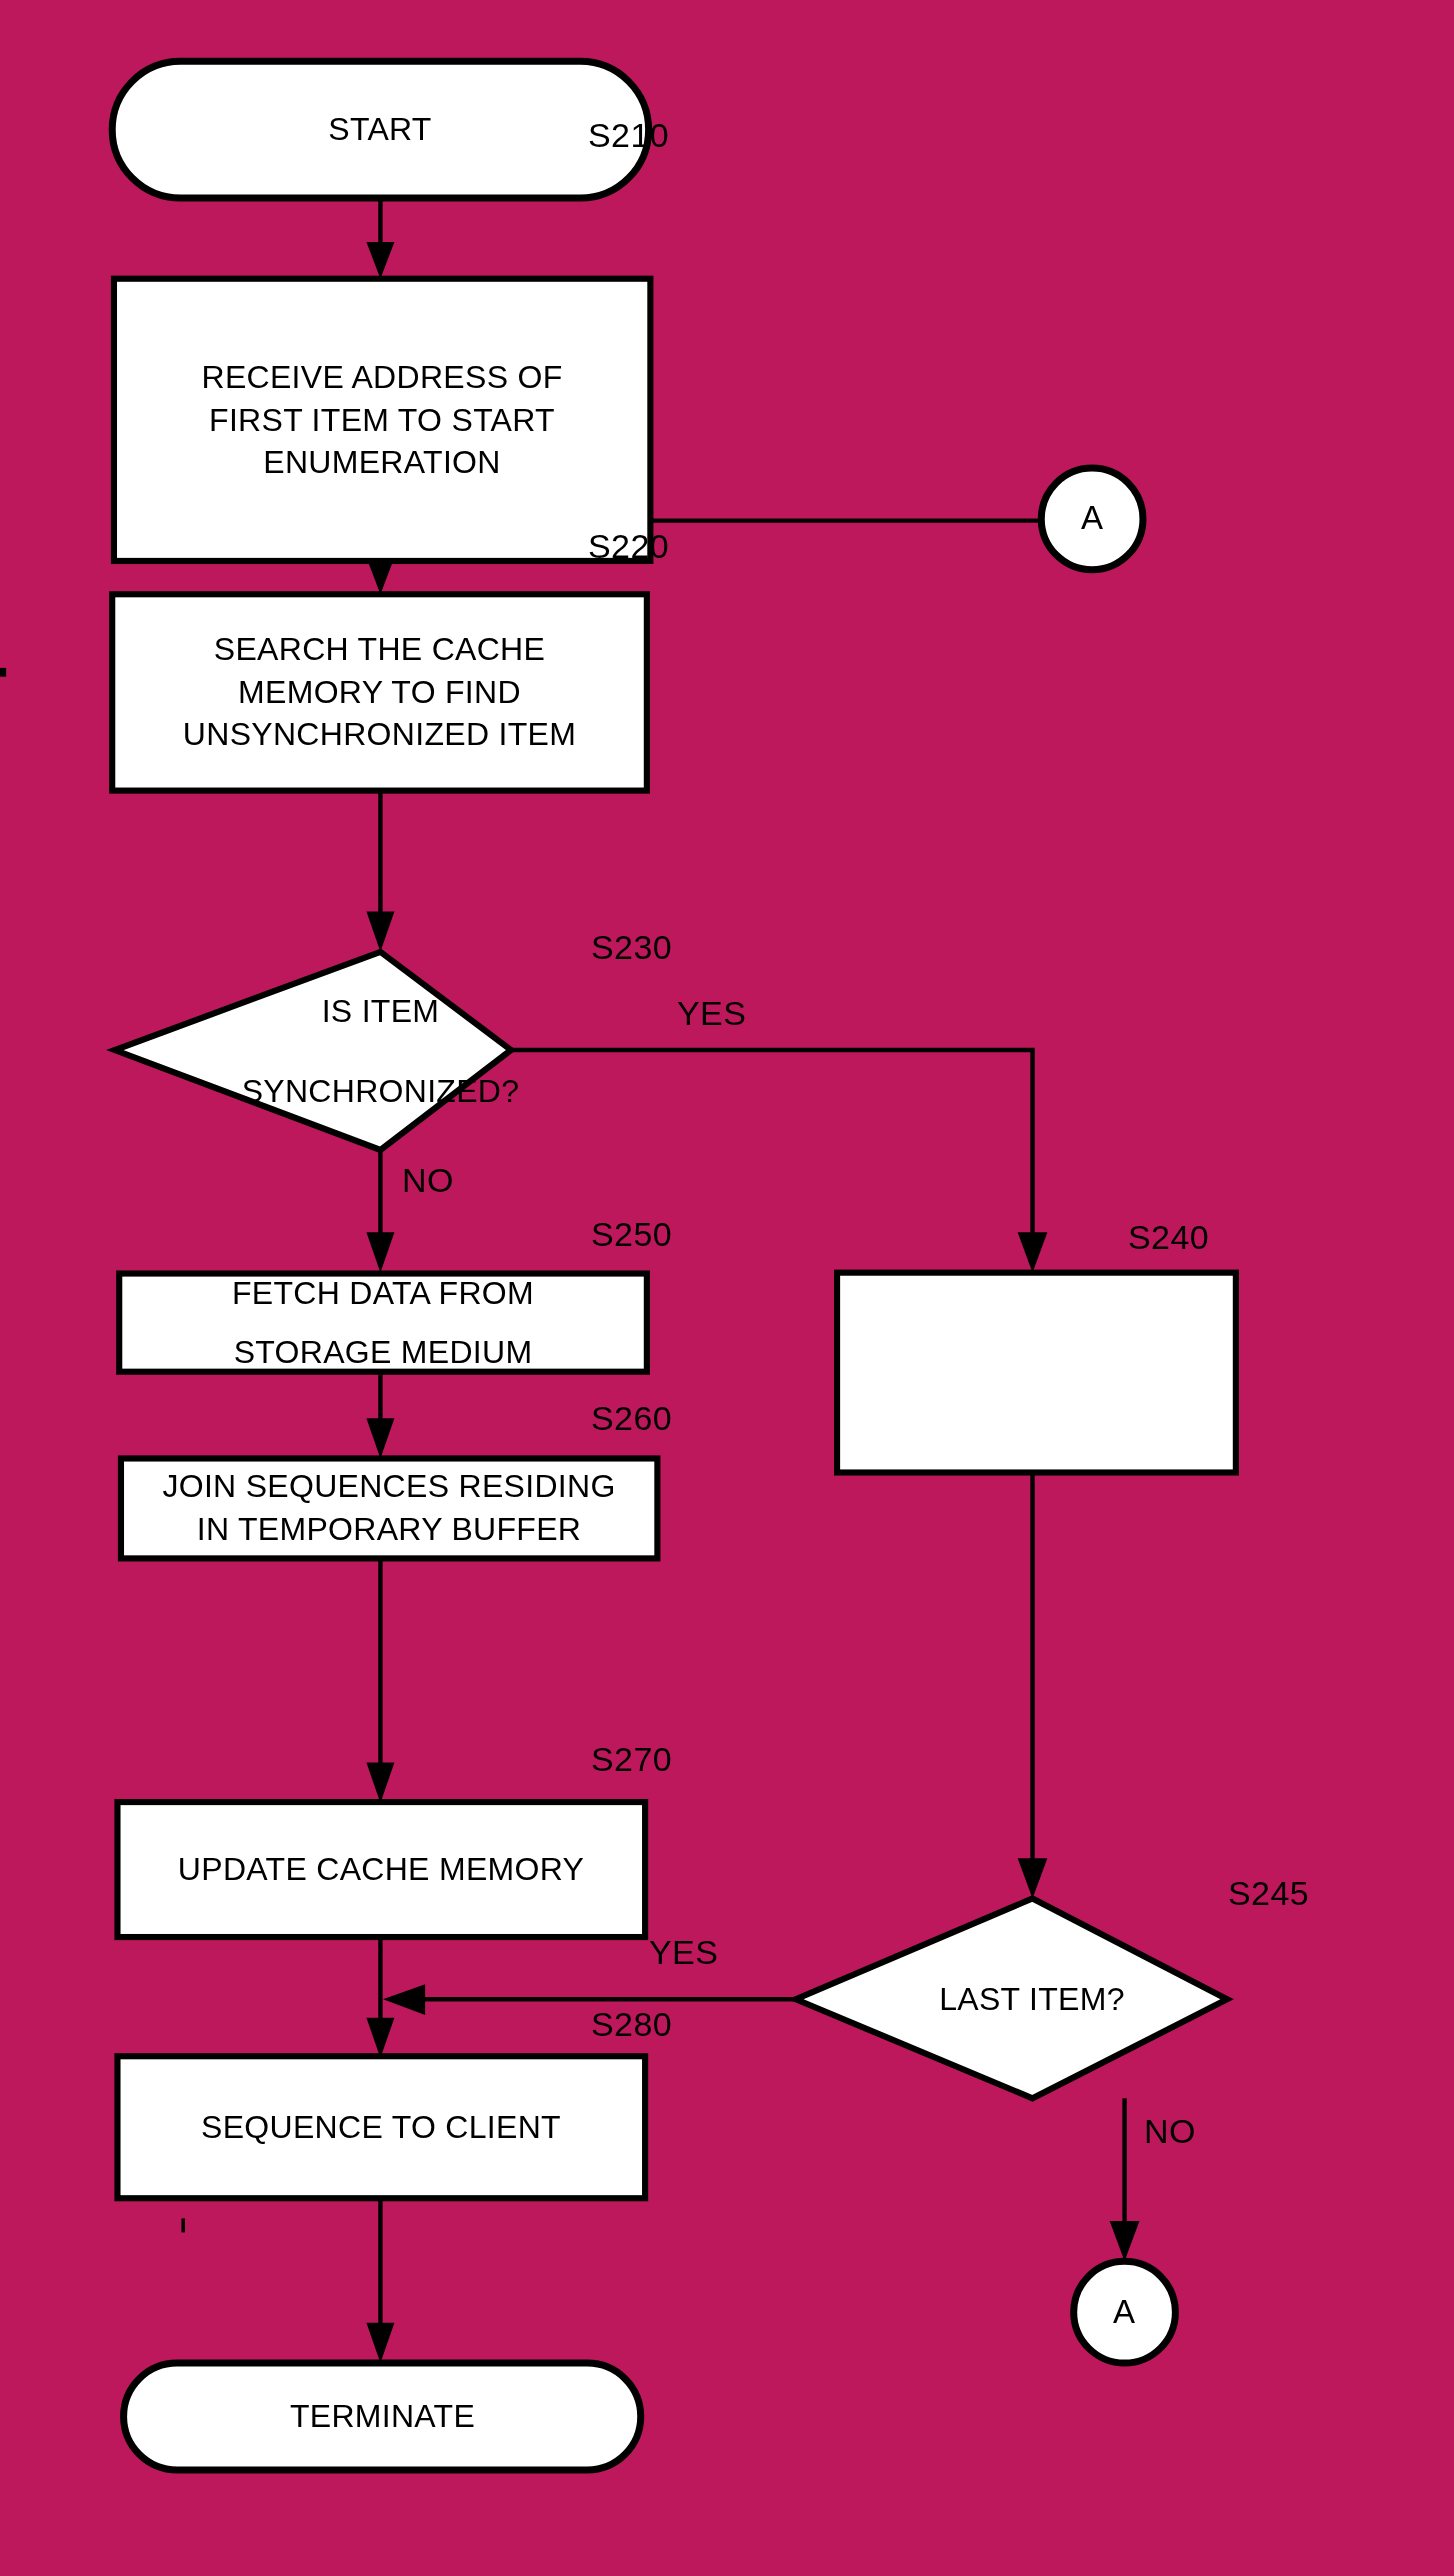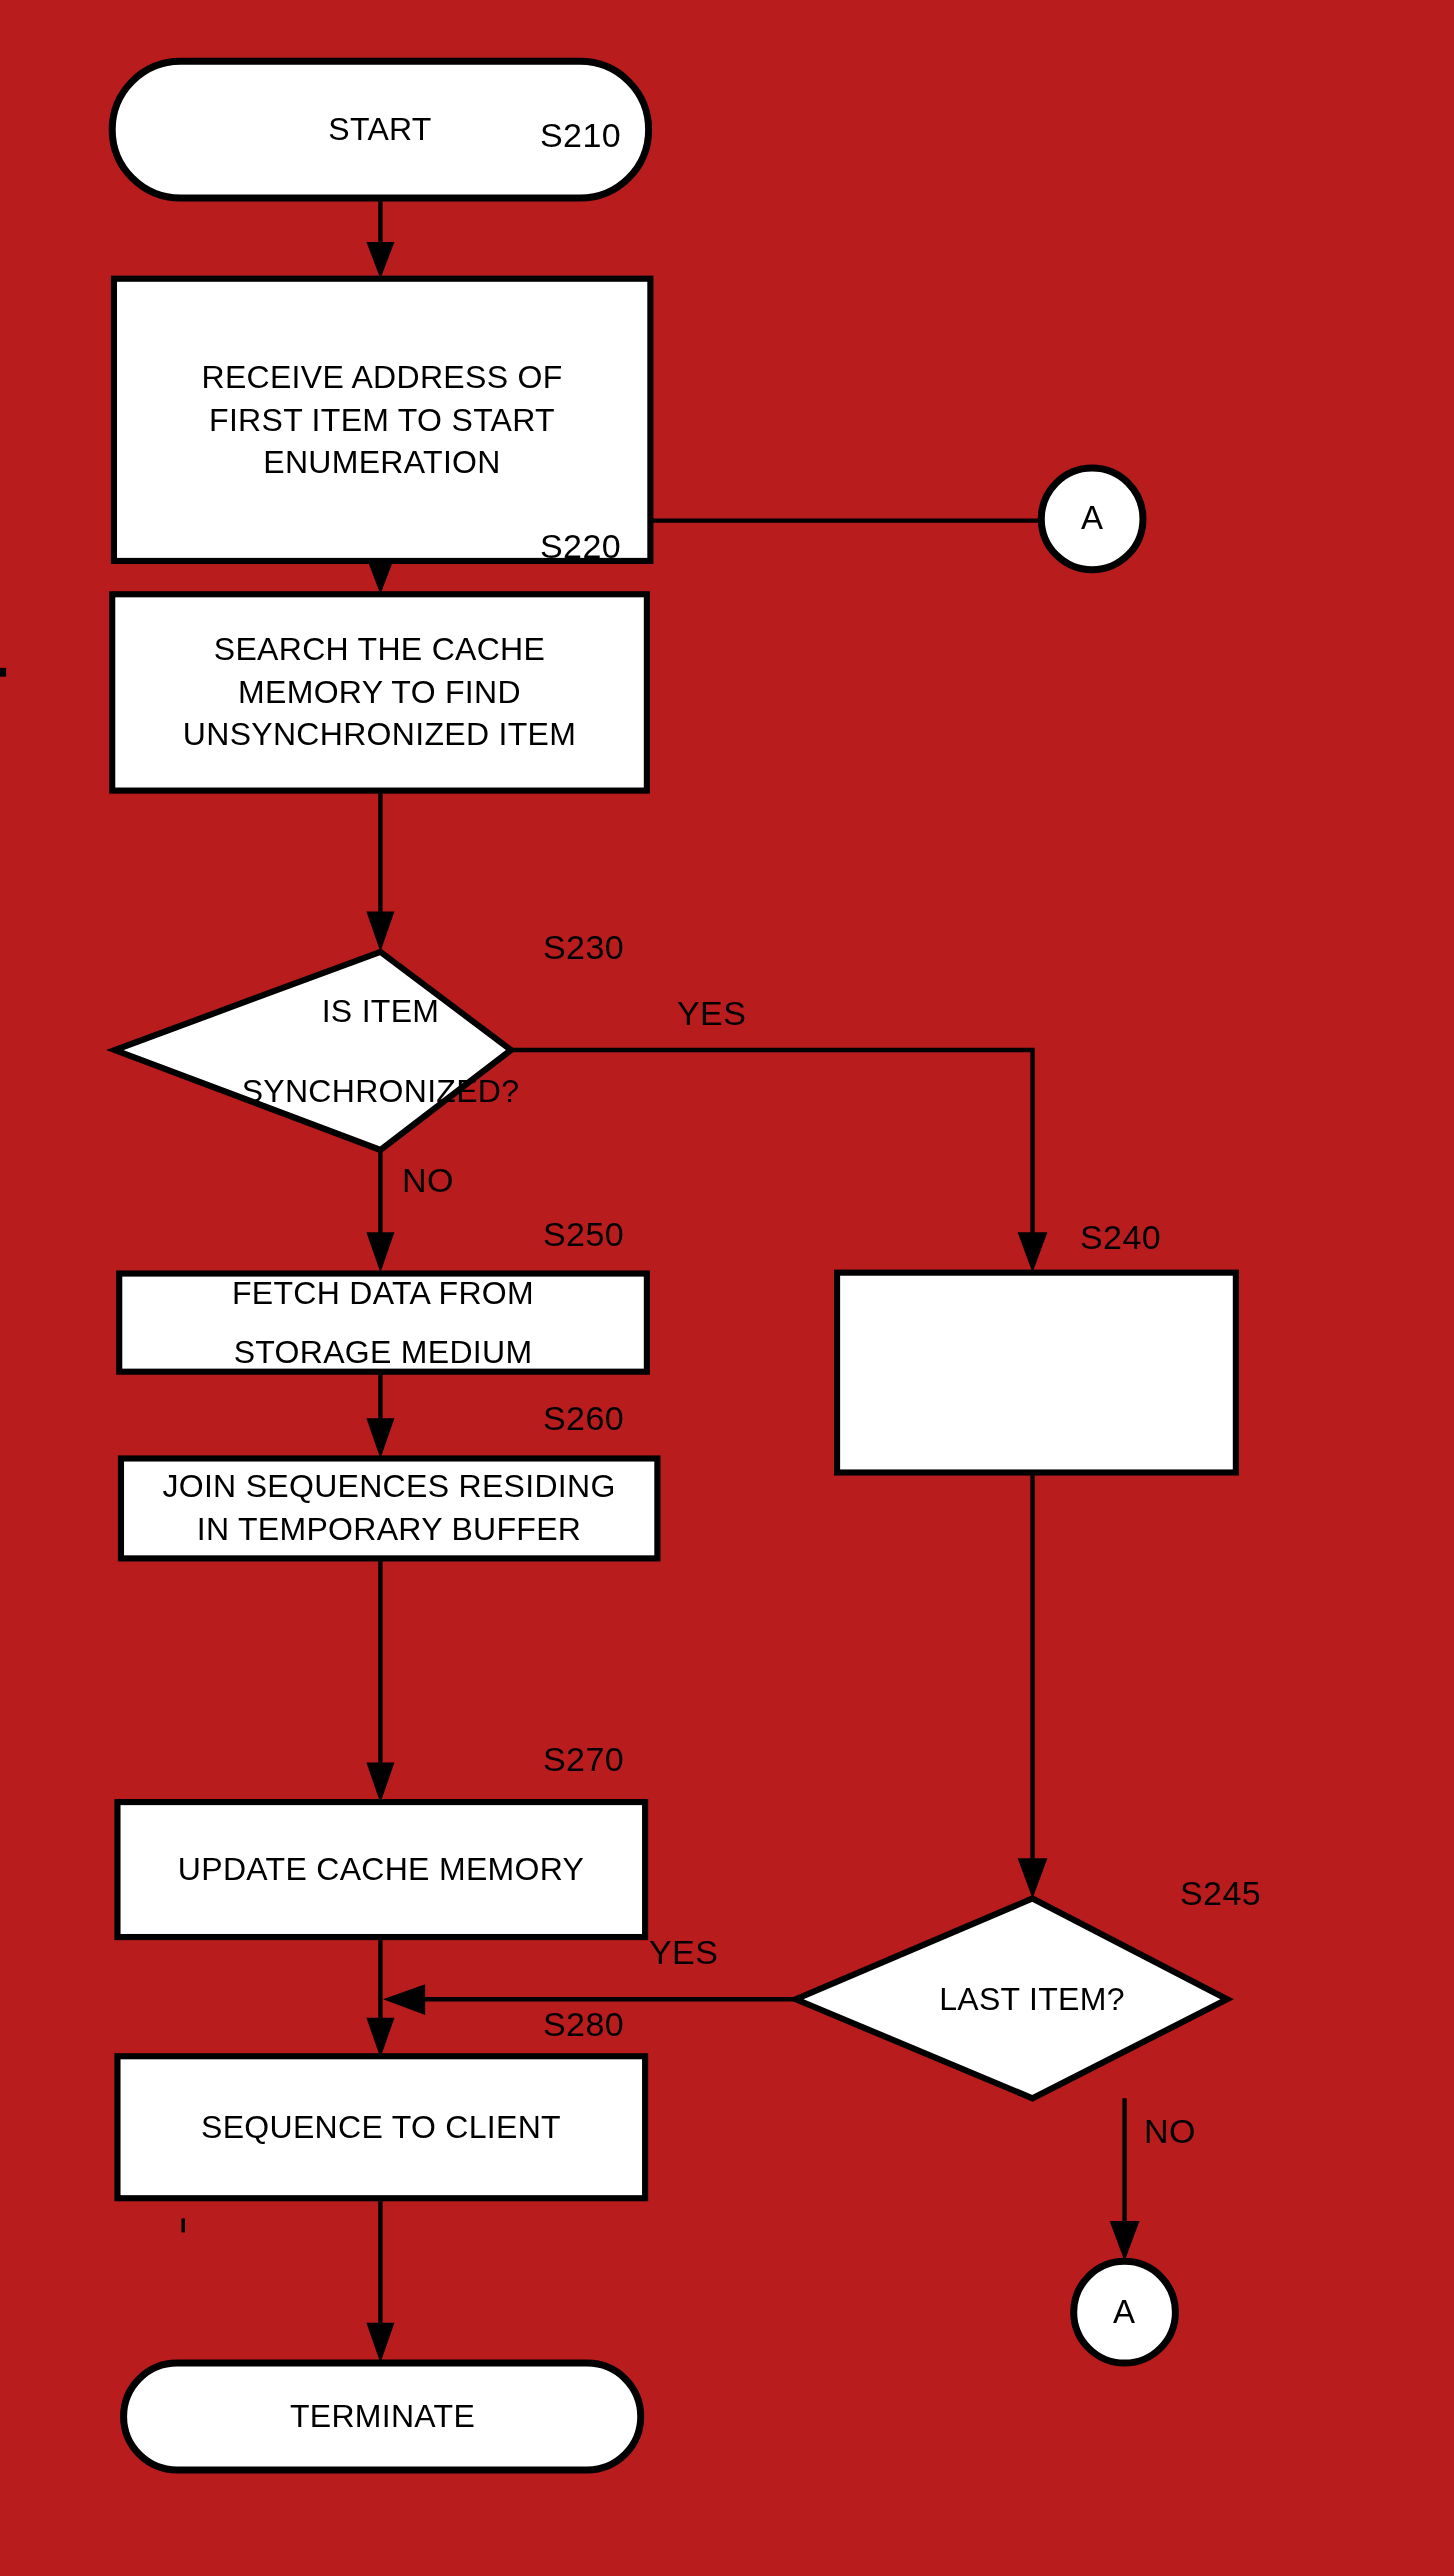--- a/index.html
+++ b/index.html
@@ -8,21 +8,21 @@
     padding: 0;
     background: #ffffff;
   }
   body {
     font-family: "Liberation Sans", sans-serif;
   }
   #page {
     position: relative;
     width: 1455px;
     height: 2576px;
-    background: #b91c1c;
+    background: #be185d;
     overflow: hidden;
   }
   #flow-svg {
     position: absolute;
     left: 0;
     top: 0;
     width: 1455px;
     height: 2576px;
   }
   .shape-stroke {
@@ -74,20 +74,21 @@
   }
   .node-label .ln { display: block; }
   .step-tag {
     position: absolute;
     color: #000000;
     font-family: "Liberation Sans", sans-serif;
     font-size: 34px;
     line-height: 1;
     letter-spacing: 0.4px;
     white-space: nowrap;
+    margin-left: 48px;
   }
   .edge-label {
     position: absolute;
     color: #000000;
     font-family: Liberation Sans, sans-serif;
     font-size: 34px;
     line-height: 1;
     letter-spacing: 0.4px;
     white-space: nowrap;
   }

